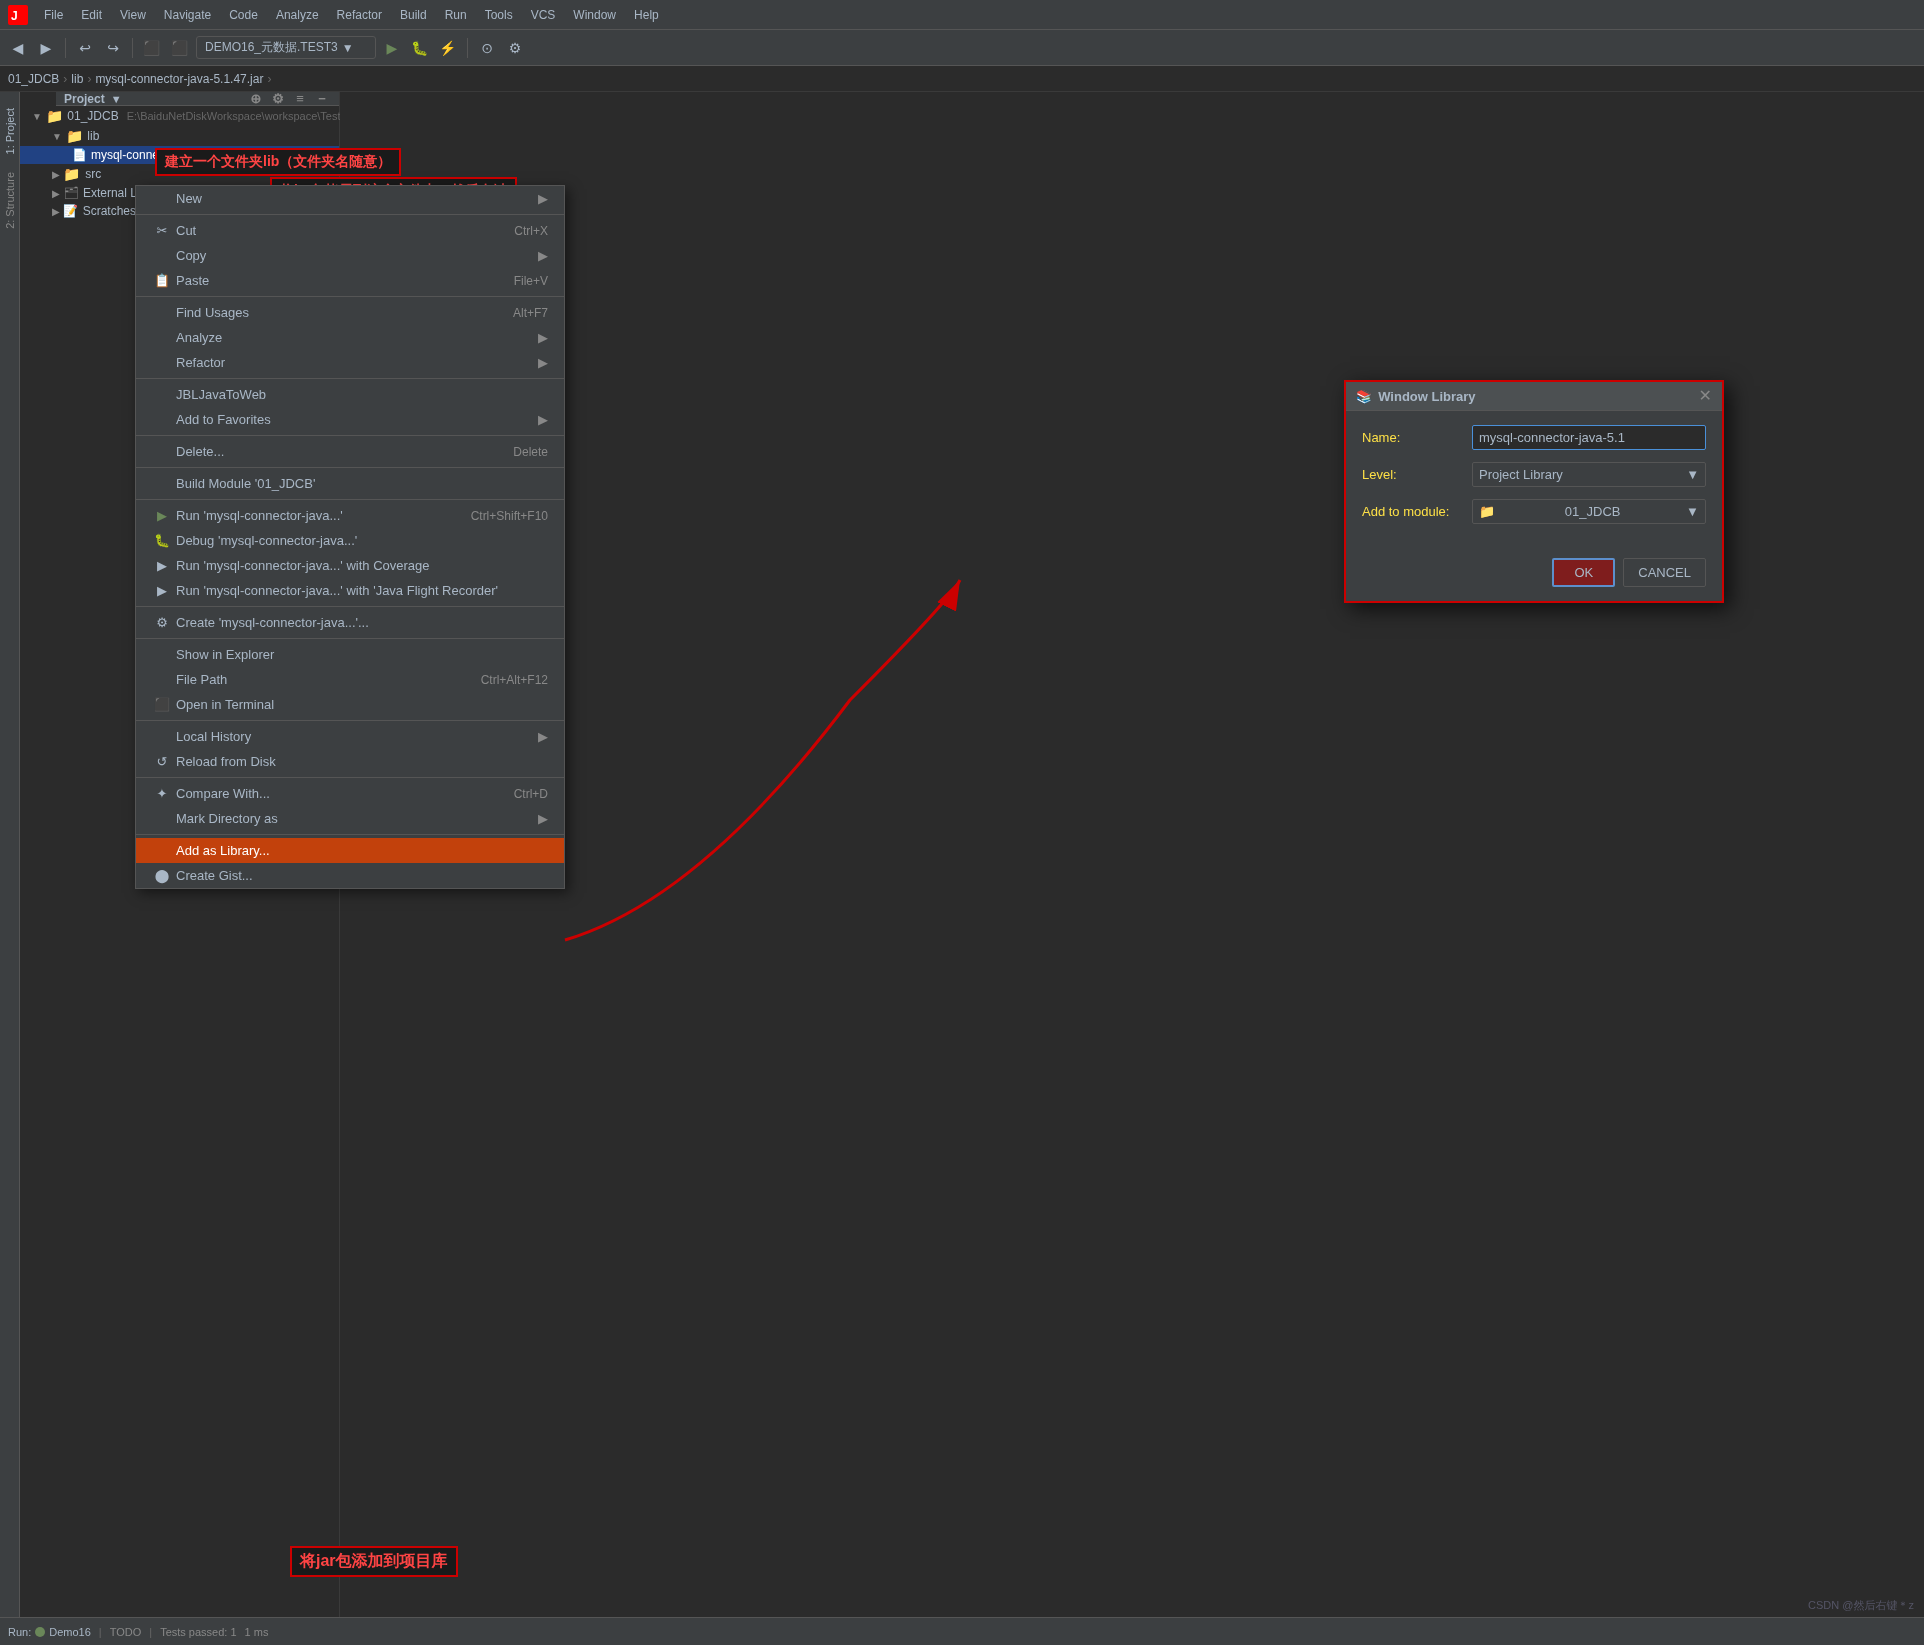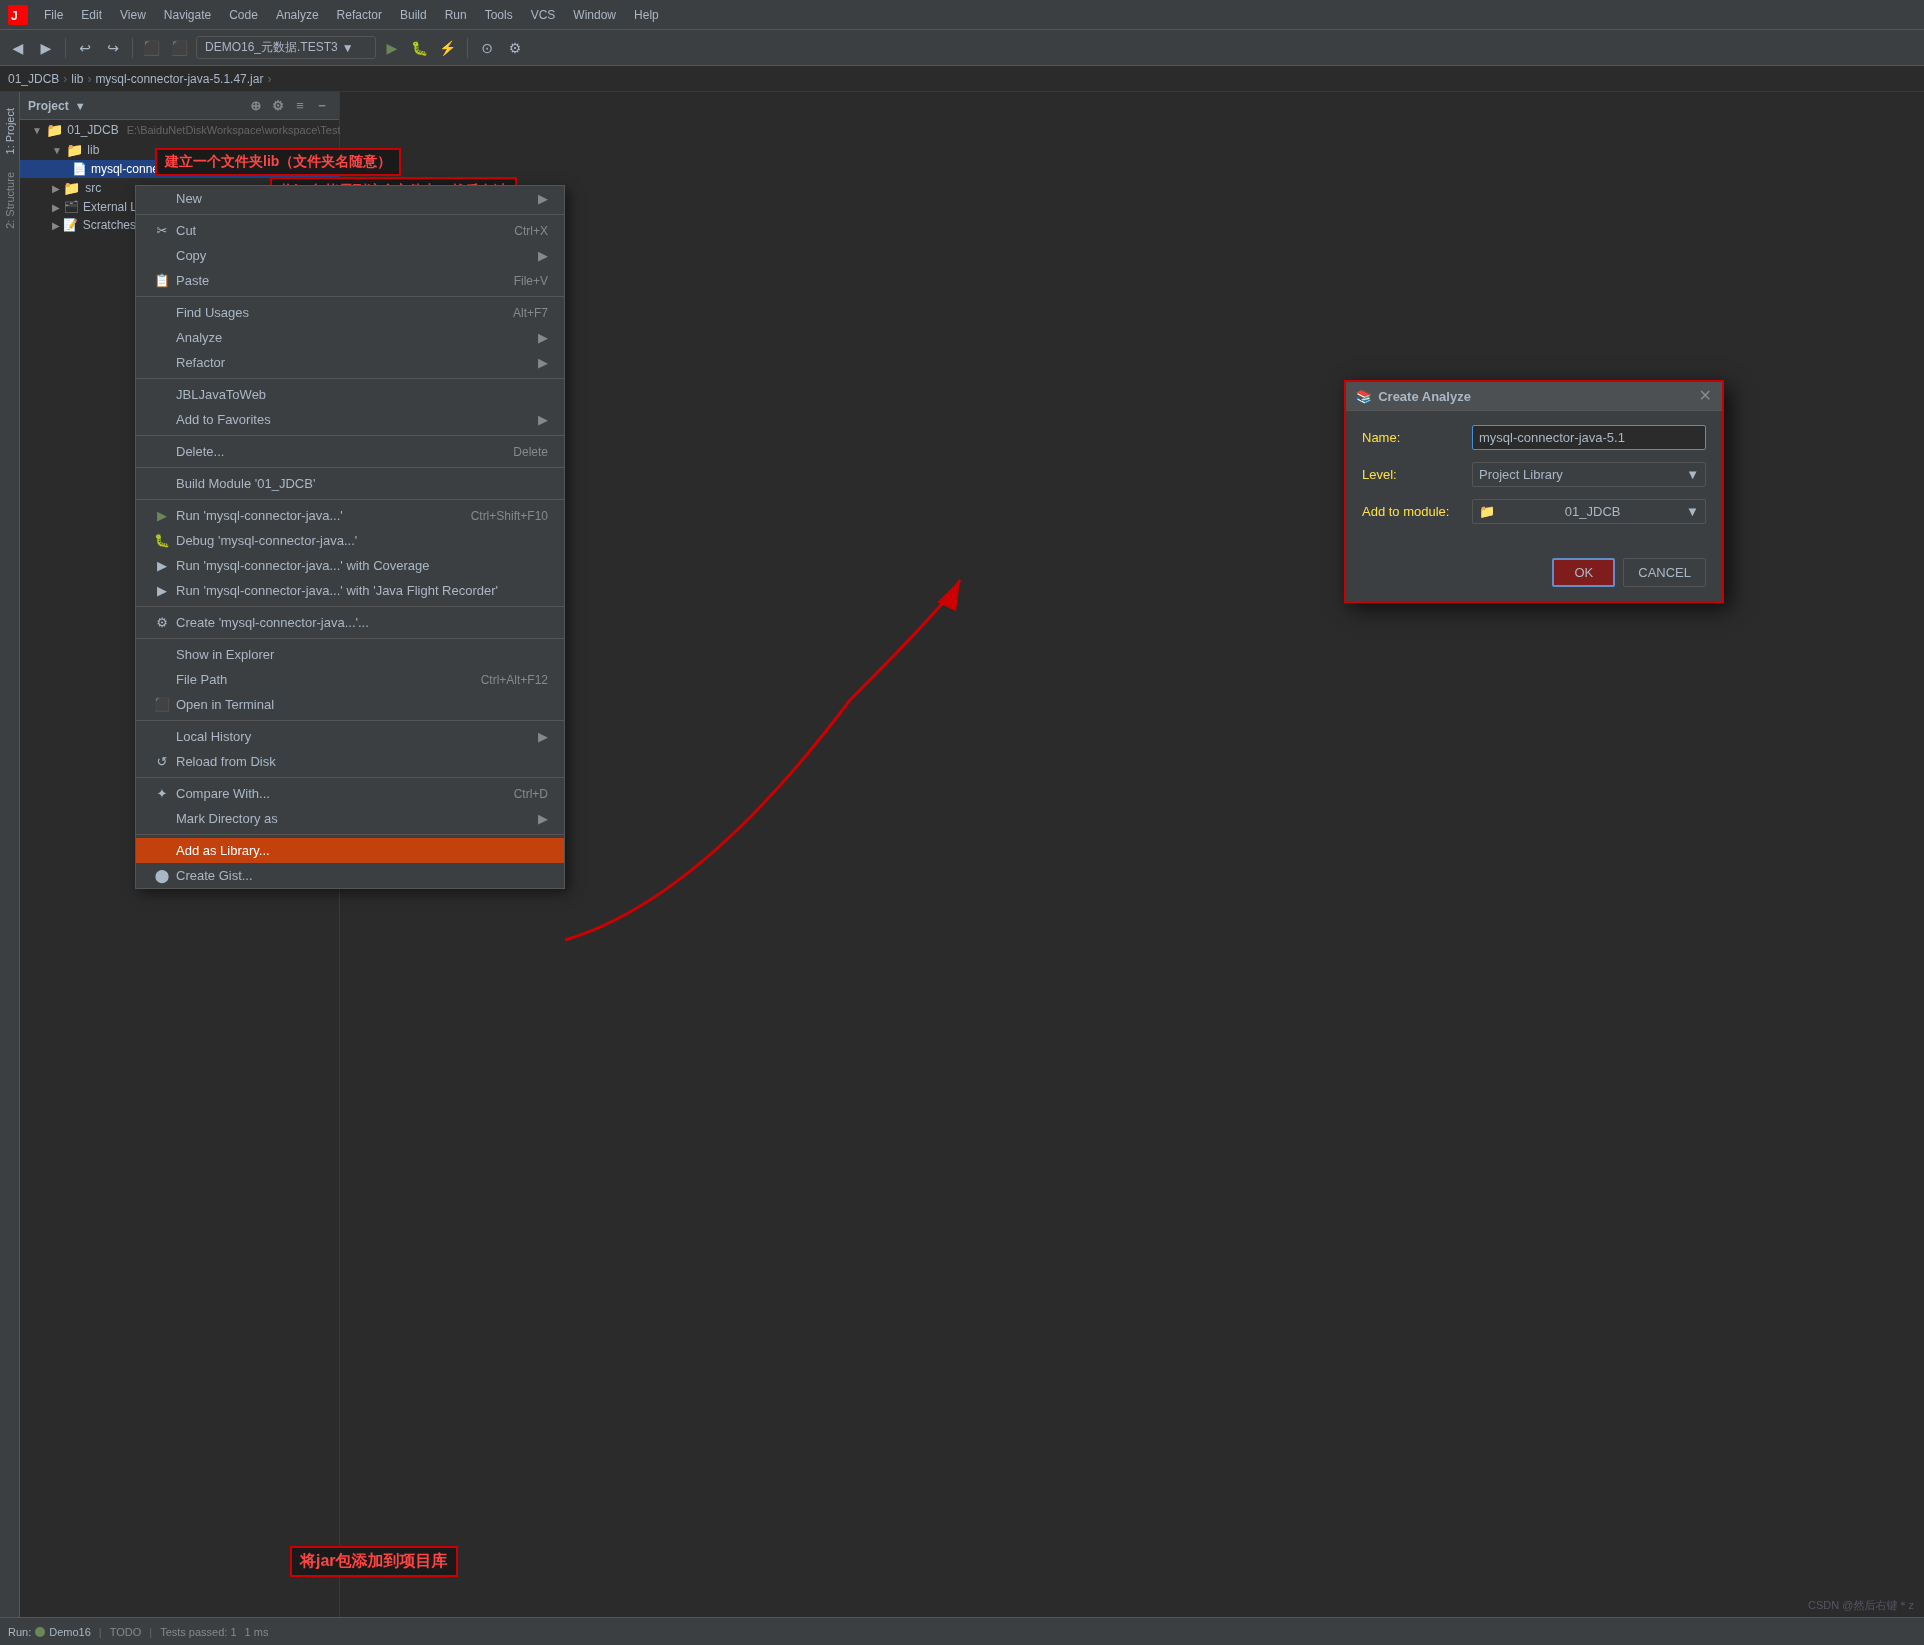--- a/index.html
+++ b/index.html
@@ -122,29 +122,30 @@
     
     .project-panel {
       width: 320px;
       background: #2b2b2b;
       border-right: 1px solid #3a3a3a;
       display: flex;
       flex-direction: column;
     }
     .panel-header {
       background: #3c3f41;
-      height: 28px;
+      height: 14px;
       display: flex;
       align-items: center;
       padding: 0 8px;
       font-size: 12px;
       font-weight: bold;
       color: #a9b7c6;
       gap: 6px;
       border-bottom: 1px solid #555;
+      margin-left: 36px;
     }
     .panel-header-actions {
       margin-left: auto;
       display: flex;
       gap: 4px;
     }
     .panel-header-btn {
       width: 18px;
       height: 18px;
       display: flex;
@@ -581,21 +582,21 @@
 
 <div class="label-box" style="position:absolute; top:177px; left:270px; font-size:14px; color:#ff4444; border:2px solid #cc0000; background:#1a1a1a; padding:3px 8px; z-index:80; white-space:nowrap;">将jar包拷贝到这个文件夹，然后右键</div>
 
 <div class="label-box" style="position:absolute; bottom:68px; left:290px; font-size:16px; color:#ff4444; border:2px solid #cc0000; background:#1a1a1a; padding:3px 8px; z-index:80; white-space:nowrap;">将jar包添加到项目库</div>
 
 <div class="dialog-overlay">
   <div class="dialog">
     <div class="dialog-titlebar">
       <div class="dialog-title">
         <span style="color:#6897bb;">📚</span>
-        <span>Create Analyze</span>
+        <span>Window Library</span>
       </div>
       <div class="dialog-close">✕</div>
     </div>
     <div class="dialog-body">
       <div class="dialog-row">
         <span class="dialog-label">Name:</span>
         <input class="dialog-input" value="mysql-connector-java-5.1" style="border: 1px solid rgb(74, 144, 217);">
       </div>
       <div class="dialog-row">
         <span class="dialog-label">Level:</span>

